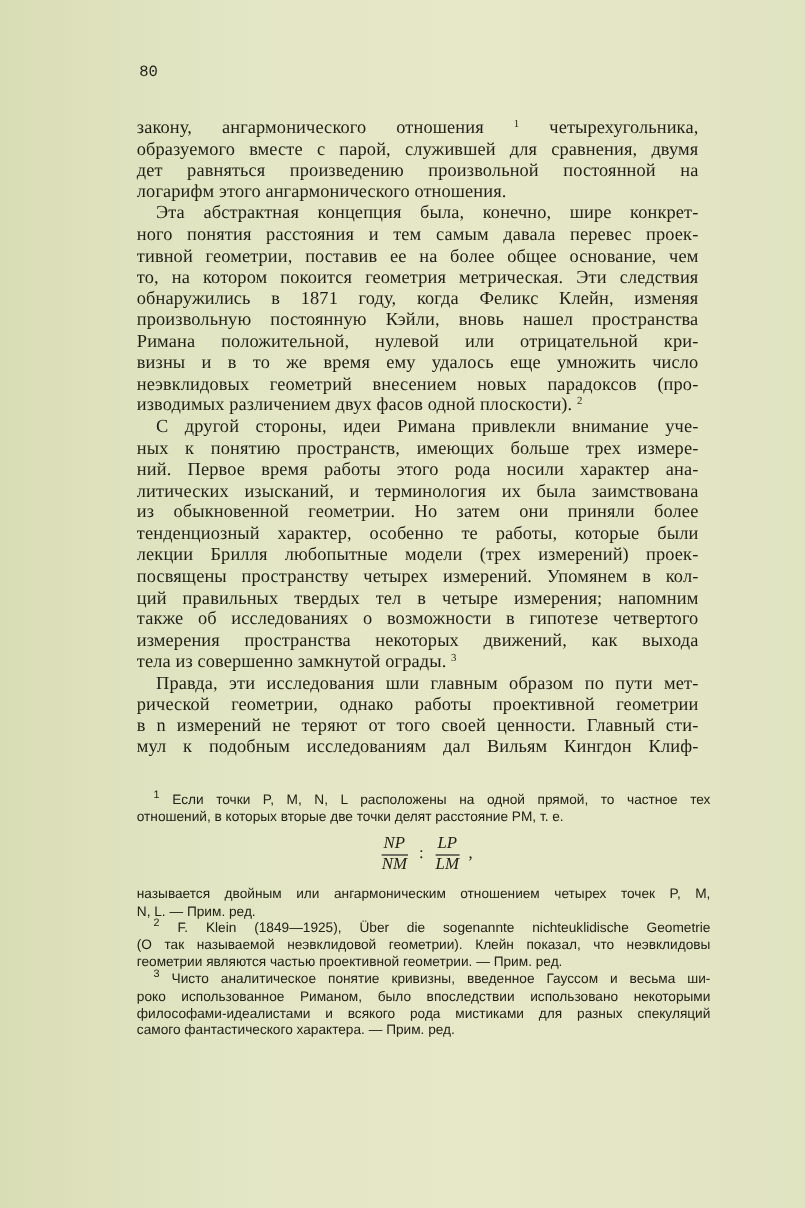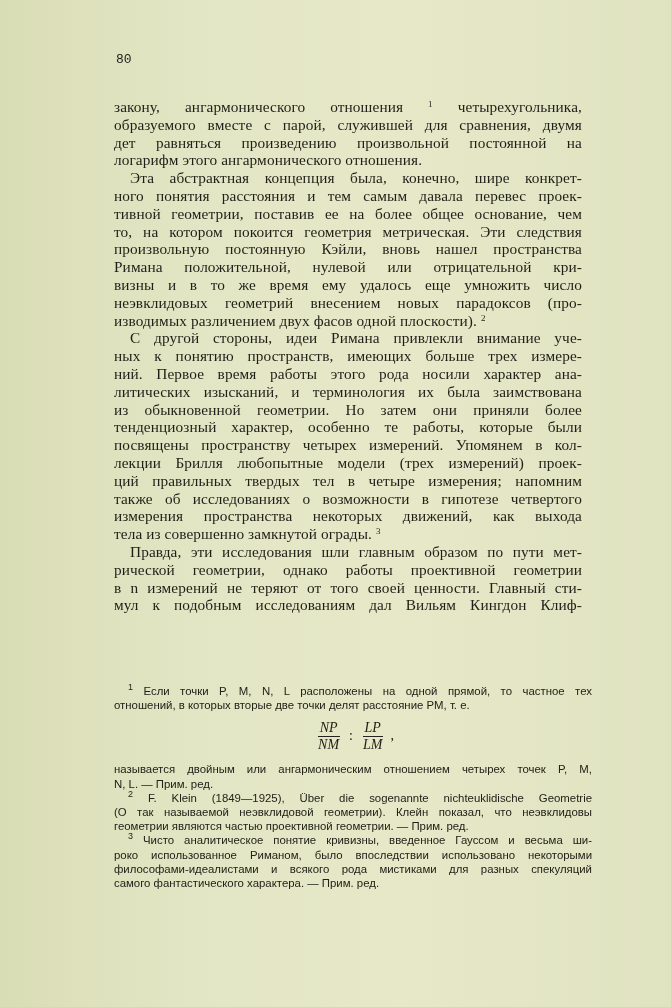--- a/index.html
+++ b/index.html
@@ -73,21 +73,20 @@
     }
     .footnotes {
       position: absolute;
       left: 114px;
       top: 660px;
       width: 478px;
       font-family: "Liberation Sans", sans-serif;
       font-size: 11.4px;
       line-height: 14.2px;
       color: #222219;
-      margin-top: 24px;
     }
     .fn-line {
       display: block;
       white-space: nowrap;
       text-align: justify;
       text-align-last: justify;
     }
     .fn-line.last {
       text-align-last: left;
     }
@@ -144,36 +143,37 @@
       <span class="line">образуемого вместе с парой, служившей для сравнения, двумя</span>
       <span class="line">дет равняться произведению произвольной постоянной на</span>
       <span class="line last">логарифм этого ангармонического отношения.</span>
     </div>
 
     <div>
       <span class="line indent">Эта абстрактная концепция была, конечно, шире конкрет-</span>
       <span class="line">ного понятия расстояния и тем самым давала перевес проек-</span>
       <span class="line">тивной геометрии, поставив ее на более общее основание, чем</span>
       <span class="line">то, на котором покоится геометрия метрическая. Эти следствия</span>
+      <span class="line">обнаружились в 1871 году, когда Феликс Клейн, изменяя</span>
       <span class="line">произвольную постоянную Кэйли, вновь нашел пространства</span>
       <span class="line">Римана положительной, нулевой или отрицательной кри-</span>
       <span class="line">визны и в то же время ему удалось еще умножить число</span>
       <span class="line">неэвклидовых геометрий внесением новых парадоксов (про-</span>
       <span class="line last"><span>изводимых различением двух фасов одной плоскости).</span> <sup>2</sup></span>
     </div>
 
     <div>
       <span class="line indent">С другой стороны, идеи Римана привлекли внимание уче-</span>
       <span class="line">ных к понятию пространств, имеющих больше трех измере-</span>
       <span class="line">ний. Первое время работы этого рода носили характер ана-</span>
       <span class="line">литических изысканий, и терминология их была заимствована</span>
       <span class="line">из обыкновенной геометрии. Но затем они приняли более</span>
       <span class="line">тенденциозный характер, особенно те работы, которые были</span>
+      <span class="line">лекции Брилля любопытные модели (трех измерений) проек-</span>
       <span class="line">посвящены пространству четырех измерений. Упомянем в кол-</span>
-      <span class="line">лекции Брилля любопытные модели (трех измерений) проек-</span>
       <span class="line">ций правильных твердых тел в четыре измерения; напомним</span>
       <span class="line">также об исследованиях о возможности в гипотезе четвертого</span>
       <span class="line">измерения пространства некоторых движений, как выхода</span>
       <span class="line last"><span>тела из совершенно замкнутой ограды.</span> <sup>3</sup></span>
     </div>
 
     <div>
       <span class="line indent">Правда, эти исследования шли главным образом по пути мет-</span>
       <span class="line">рической геометрии, однако работы проективной геометрии</span>
       <span class="line">в n измерений не теряют от того своей ценности. Главный сти-</span>

